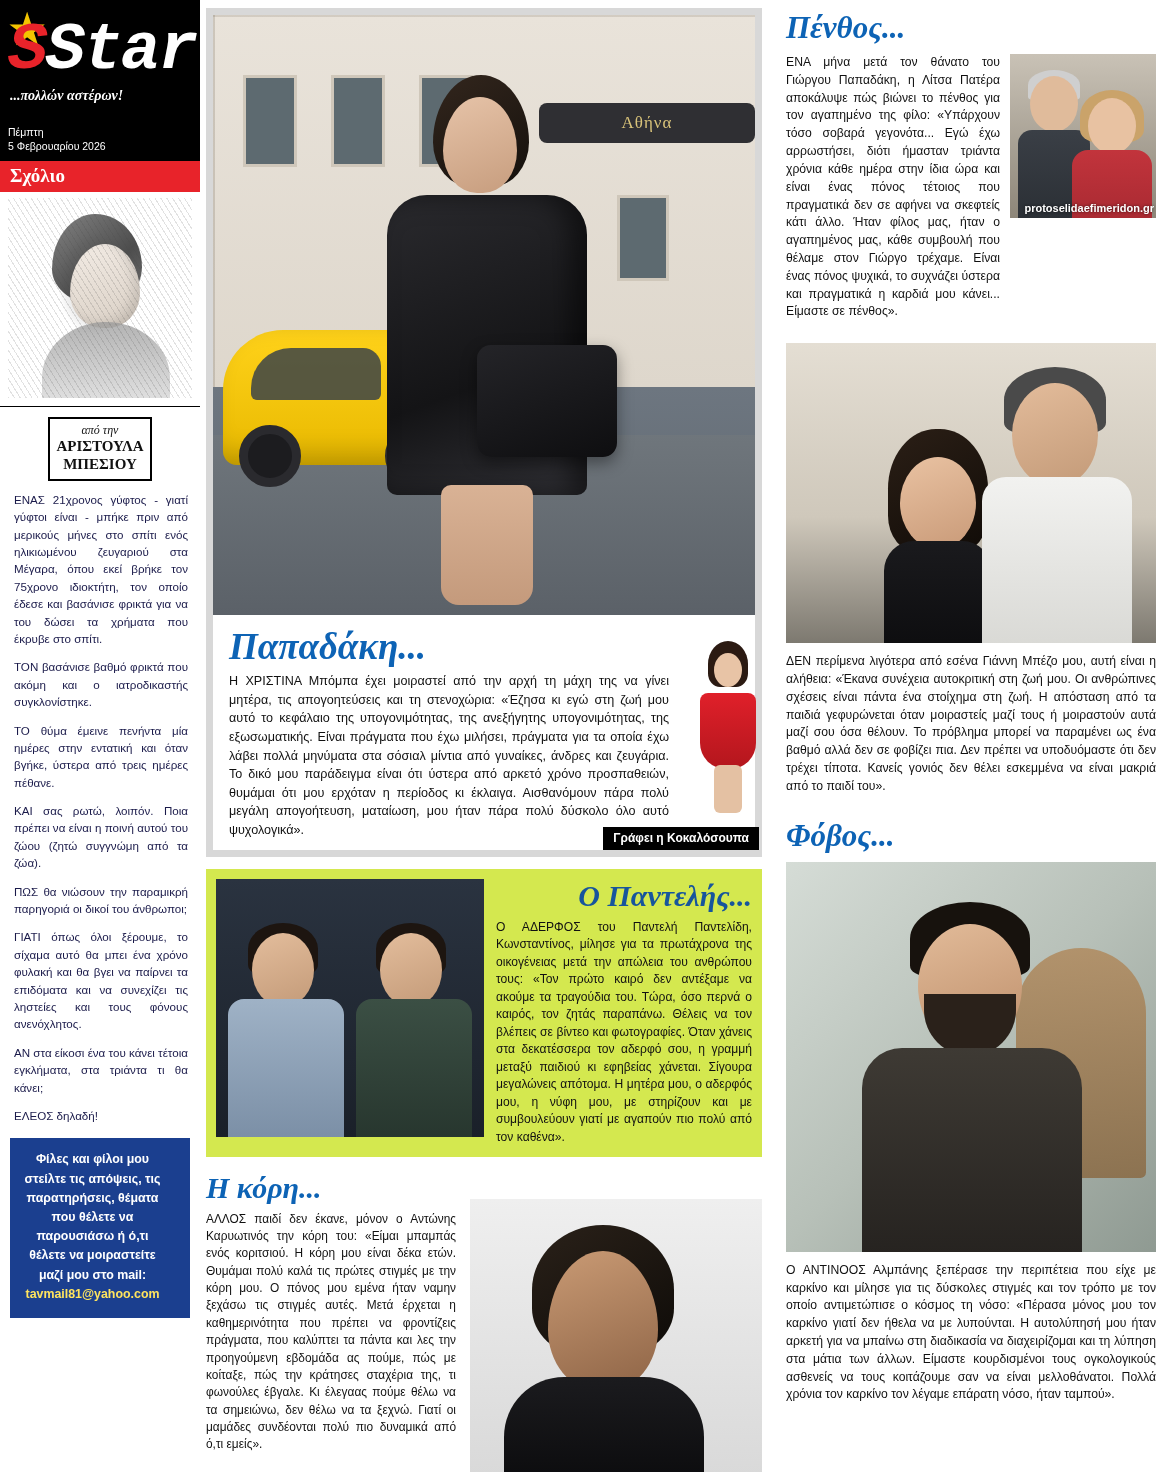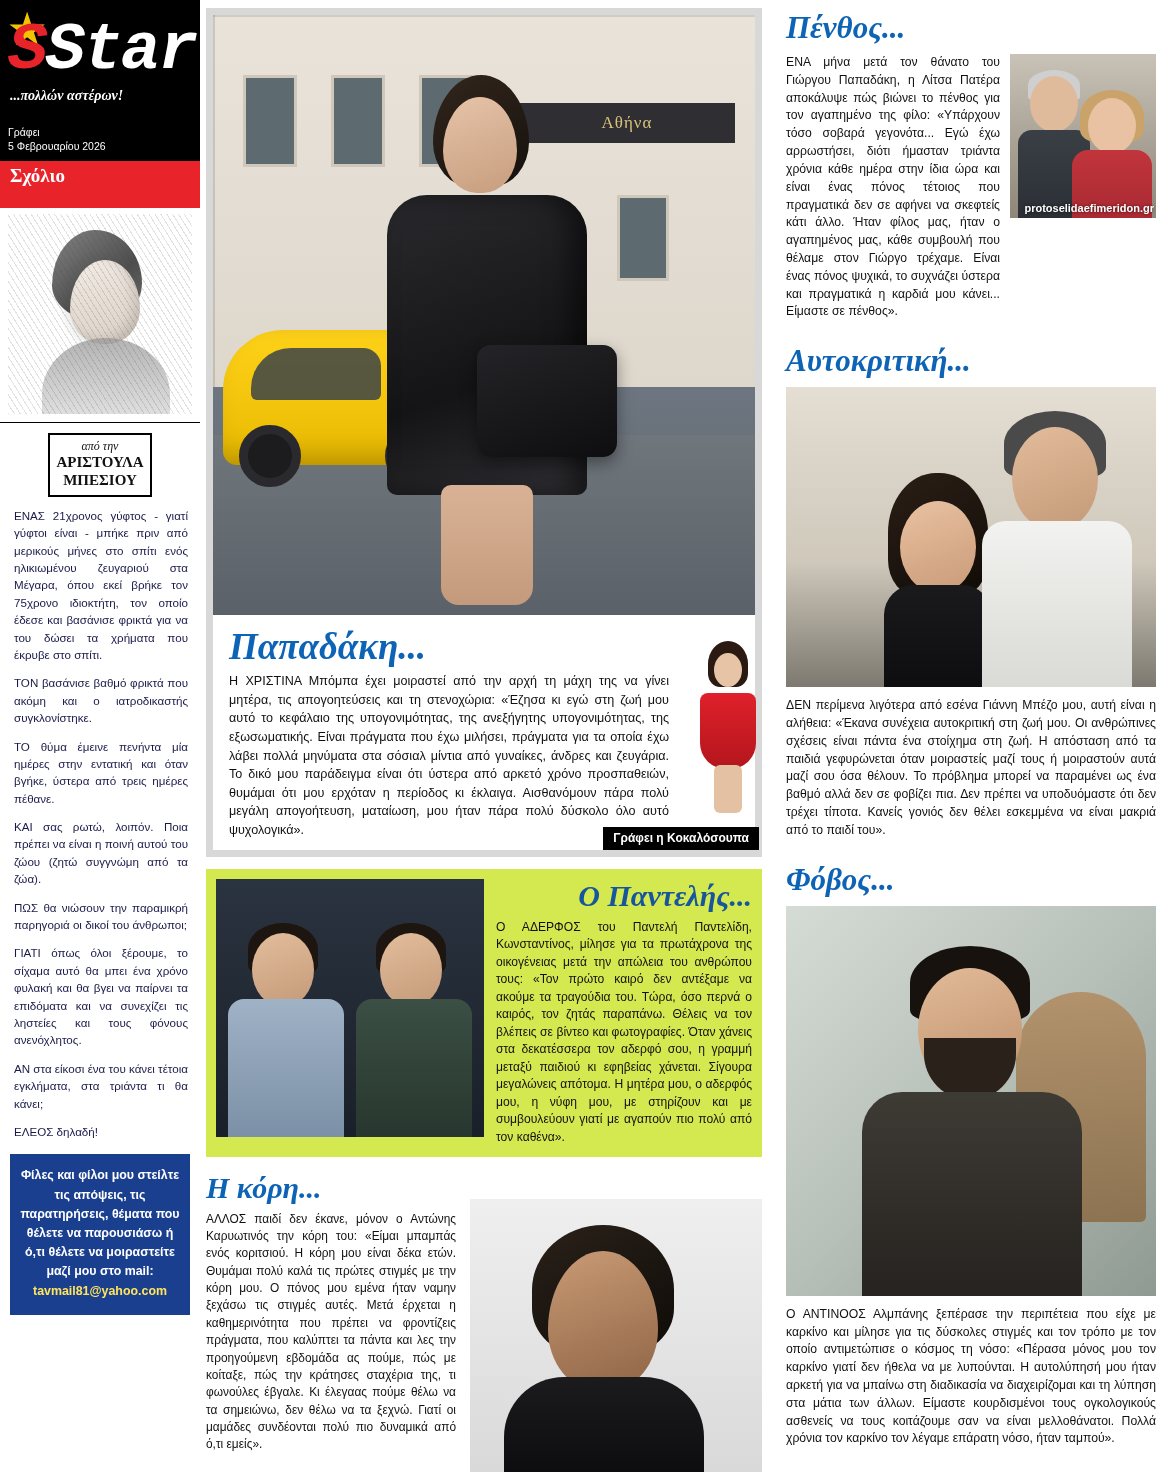--- a/index.html
+++ b/index.html
@@ -51,21 +51,21 @@
   }
   .datebar {
     background: #000; color: #fff;
     padding: 4px 8px 8px 8px;
     font-size: 10.5px; line-height: 1.35;
     border-top: 1px solid #000;
   }
   .redbar {
     background: #e8232a; color: #fff;
     font-size: 19px; font-weight: bold;
-    padding: 4px 8px 21px 10px;
+    padding: 4px 8px 5px 10px;
     font-family: "Liberation Serif", serif;
   }
   .portrait-box {
     height: 215px; margin: 0; padding: 6px 8px 0 8px;
     border-bottom: 1px solid #000;
     background: #fff;
     position: relative;
   }
   .portrait-art {
     position: relative; width: 100%; height: 200px;
@@ -114,21 +114,21 @@
     color: #1a1a4a;
   }
   .left-body p { margin: 0 0 11px 0; }
   .mailbox {
     margin: 14px 10px 0 10px;
     background: #1b3f8f;
     color: #fff;
     text-align: center;
     font-size: 12.4px;
     line-height: 1.55;
-    padding: 12px 10px 14px 10px;
+    padding: 12px 25px 14px 10px;
     font-weight: bold;
   }
   .mailbox .mail { color: #ffe45e; }
 
   
   .center-col {
     position: absolute; left: 206px; top: 8px; width: 560px;
   }
   .lead-block {
     border: 7px solid #d8d8d8;
@@ -150,25 +150,26 @@
   .lp-building:before {
     content: ""; position: absolute; left: 0; top: 0; width: 100%; height: 100%;
     background-image:
       linear-gradient(90deg, rgba(120,110,95,.25) 0 2px, transparent 2px 46px),
       linear-gradient(180deg, rgba(120,110,95,.20) 0 2px, transparent 2px 70px);
   }
   .lp-win {
     position: absolute; background: #5d6a70; border: 3px solid #cfc7ba;
   }
   .lp-awning {
-    position: absolute; right: 20px; top: 88px; width: 216px; height: 40px;
+    position: absolute; right: 0; top: 88px; width: 216px; height: 40px;
     background: #2f2f33; color: #d9c37a;
     font-family: "Liberation Serif", serif; font-size: 17px;
     display: flex; align-items: center; justify-content: center;
     letter-spacing: 1px;
+    border-radius: 8px;
   }
   .lp-road {
     position: absolute; left: 0; bottom: 0; width: 100%; height: 30%;
     background: linear-gradient(180deg,#6f767c,#5b6168);
   }
   .lp-car {
     position: absolute; left: 10px; bottom: 150px; width: 240px; height: 135px;
     background: linear-gradient(180deg,#ffd21a,#e8b900);
     border-radius: 60px 30px 14px 14px;
     box-shadow: inset -14px -10px 26px rgba(0,0,0,.22);
@@ -413,21 +414,21 @@
 
 <div class="page">
 
   <div class="left-col">
     <div class="masthead">
       <div class="star-star">★</div>
       <div class="star-word"><span class="s">S</span><span>Star</span></div>
       <div class="tagline">...πολλών αστέρων!</div>
     </div>
     <div class="datebar">
-      <div>Γράφει</div>
+      <div>Πέμπτη</div>
       <div>5 Φεβρουαρίου 2026</div>
     </div>
     <div class="redbar">Σχόλιο</div>
 
     <div class="portrait-box">
       <div class="portrait-art">
         <div class="hair"></div>
         <div class="face"></div>
         <div class="body"></div>
         <div class="hatch"></div>
@@ -543,21 +544,20 @@
             <div class="t"></div>
           </div>
           <div class="watermark">protoselidaefimeridon.gr</div>
         </div>
       </div>
     </div>
 
     <div class="block-gap"></div>
 
     <div>
-      <div class="r-title">Αυτοκριτική...</div>
       <div class="auto-photo">
         <div class="ap-wall"></div>
         <div class="ap-w">
           <div class="hair"></div>
           <div class="h"></div>
           <div class="t"></div>
         </div>
         <div class="ap-m">
           <div class="hair"></div>
           <div class="h"></div>

